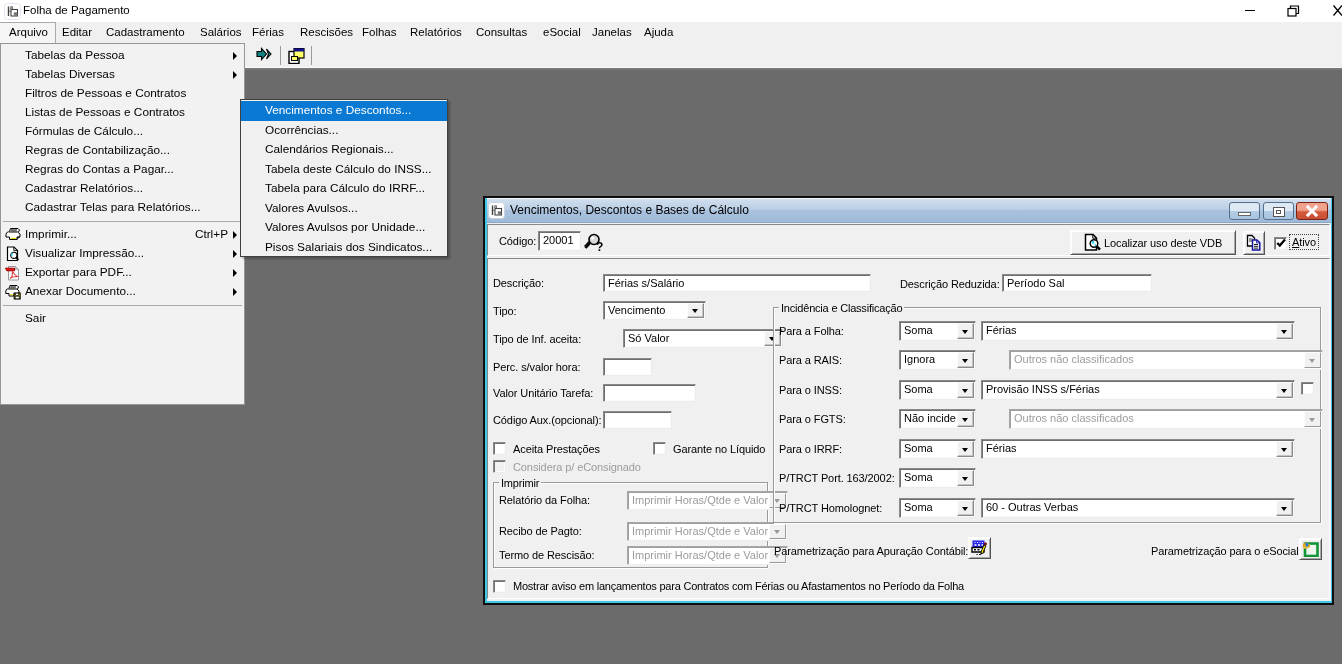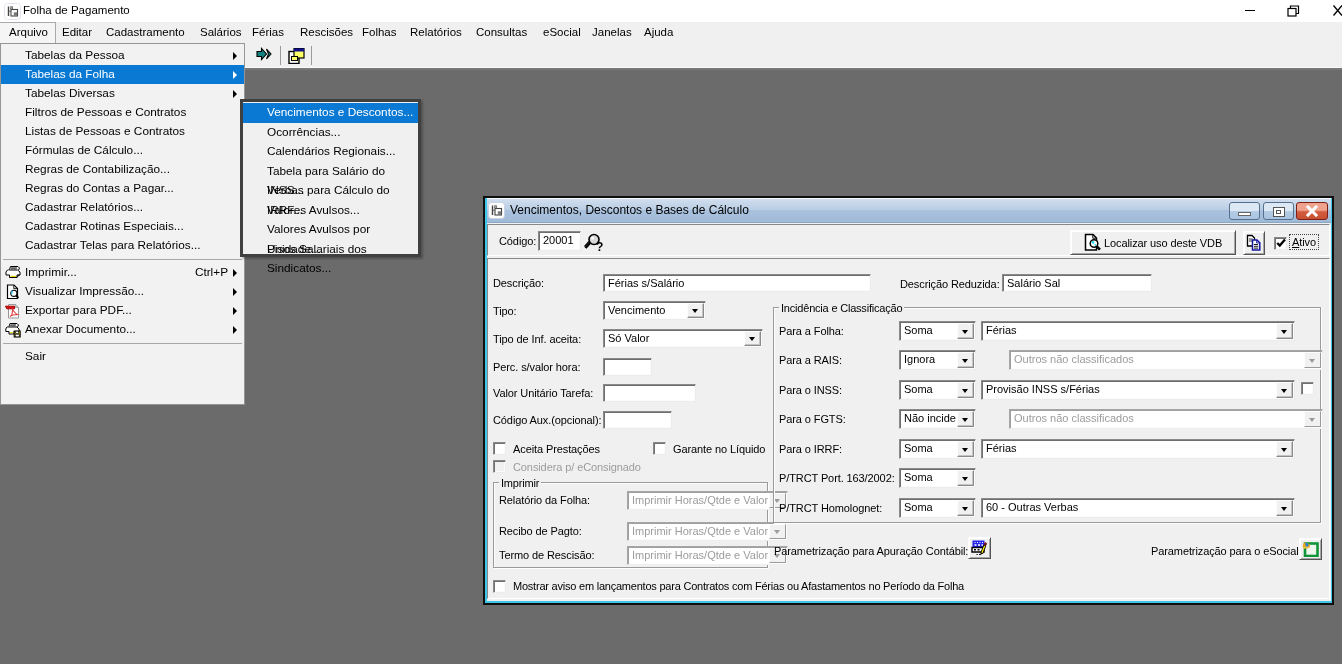--- a/index.html
+++ b/index.html
@@ -13,21 +13,21 @@
 #menubar { left:0; top:22px; width:1342px; height:21px; background:#f0f0f0; font-size:11.5px; color:#000; }
 .mitem { position:absolute; top:0; height:21px; line-height:21px; }
 #arqbox { left:0; top:0; width:56px; height:21px; background:#f5f5f5; border:1px solid #aaa; border-left:none; border-bottom:none;}
 #toolbar { left:0; top:43px; width:1342px; height:24px; background:#f0f0f0; }
 #tbline1 { left:0; top:67px; width:1342px; height:1px; background:#fafafa; }
 #tbline2 { left:0; top:68px; width:1342px; height:2px; background:#787878; }
 .tsep { position:absolute; top:3px; width:1px; height:19px; background:#9a9a9a; }
 
 
 #mainmenu { left:0; top:43px; width:245px; height:362px; background:#f2f2f2; border:1px solid #969696; z-index:30; }
-#submenu  { left:240px; top:99px; width:181px; height:158px; background:#f0f0f0; border:3px solid #404040; z-index:31; box-shadow:2px 2px 2px rgba(0,0,0,0.25);}
+#submenu  { left:240px; top:99px; width:208px; height:158px; background:#f0f0f0; border:1px solid #404040; z-index:31; box-shadow:2px 2px 2px rgba(0,0,0,0.25);}
 .mrow { position:relative; height:19px; line-height:19px; font-size:11.8px; color:#000; }
 .mrow .txt { position:absolute; left:24px; top:0; }
 .mrow .arr { position:absolute; right:7px; top:5.5px; width:0; height:0; border-left:4.5px solid #000; border-top:4px solid transparent; border-bottom:4px solid transparent; }
 .mrow.hl { background:#0a79d4; color:#fff; }
 .mrow.hl .arr { border-left-color:#fff; }
 .msep { height:8px; position:relative; }
 .msep:after { content:""; position:absolute; left:2px; right:2px; top:4px; height:1px; background:#a8a8a8; }
 .mico { position:absolute; left:4px; top:2px; width:16px; height:16px; }
 
 
@@ -181,31 +181,31 @@
 <div class="lbl" style="left:1291px;top:236px;outline:1.5px dotted #444;outline-offset:1px;padding:0 1px"><span style="text-decoration:underline">A</span>tivo</div>
 
 <div class="band" style="left:487px;top:258px;width:843px;height:341px"></div>
 
 <div class="lbl" style="left:493px;top:277px">Descrição:</div>
 <div class="sunken" style="left:603px;top:274px;width:268px;height:18px">
       <span class="val">Férias s/Salário</span>
     </div>
 <div class="lbl" style="left:900px;top:278px">Descrição Reduzida:</div>
 <div class="sunken" style="left:1002px;top:274px;width:150px;height:18px">
-      <span class="val">Salário Sal</span>
+      <span class="val">Período Sal</span>
     </div>
 
 <div class="lbl" style="left:493px;top:305px">Tipo:</div>
 <div class="sunken combo" style="left:603px;top:301px;width:103px;height:19px">
       <span class="val">Vencimento</span>
       <div class="btn"></div>
     </div>
 
 <div class="lbl" style="left:493px;top:333px">Tipo de Inf. aceita:</div>
-<div class="sunken combo" style="left:603px;top:329px;width:160px;height:19px">
+<div class="sunken combo" style="left:623px;top:329px;width:160px;height:19px">
       <span class="val">Só Valor</span>
       <div class="btn"></div>
     </div>
 
 <div class="lbl" style="left:493px;top:361px">Perc. s/valor hora:</div>
 <div class="sunken" style="left:603px;top:358px;width:49px;height:18px"></div>
 
 <div class="lbl" style="left:493px;top:387px">Valor Unitário Tarefa:</div>
 <div class="sunken" style="left:603px;top:384px;width:93px;height:18px"></div>
 
@@ -329,24 +329,20 @@
 <div class="lbl" style="left:513px;top:580px;letter-spacing:-0.22px">Mostrar aviso em lançamentos para Contratos com Férias ou Afastamentos no Período da Folha</div>
 
 </div>
 
 <div class="abs" id="mainmenu">
   <div style="height:2px"></div>
   <div class="mrow">
       <span class="txt">Tabelas da Pessoa</span>
       <span class="arr"></span>
     </div>
-  <div class="mrow hl">
-      <span class="txt">Tabelas da Folha</span>
-      <span class="arr"></span>
-    </div>
   <div class="mrow">
       <span class="txt">Tabelas Diversas</span>
       <span class="arr"></span>
     </div>
   <div class="mrow">
       <span class="txt">Filtros de Pessoas e Contratos</span>
     </div>
   <div class="mrow">
       <span class="txt">Listas de Pessoas e Contratos</span>
     </div>
@@ -354,23 +350,20 @@
       <span class="txt">Fórmulas de Cálculo...</span>
     </div>
   <div class="mrow">
       <span class="txt">Regras de Contabilização...</span>
     </div>
   <div class="mrow">
       <span class="txt">Regras do Contas a Pagar...</span>
     </div>
   <div class="mrow">
       <span class="txt">Cadastrar Relatórios...</span>
-    </div>
-  <div class="mrow">
-      <span class="txt">Cadastrar Rotinas Especiais...</span>
     </div>
   <div class="mrow">
       <span class="txt">Cadastrar Telas para Relatórios...</span>
     </div>
   <div class="msep"></div>
   <div class="mrow">
       <svg class="mico" viewBox="0 0 16 16" width="16" height="16">
         <path d="M4.5 4.5 L5.5 1.5 L13 1.5 L14.5 3 L13.5 5" fill="#fff" stroke="#000"></path>
         <path d="M6 2.8 H12 M5.7 3.8 H11.7" stroke="#000" stroke-width="0.7"></path>
         <path d="M2.5 5 L12.5 5 L15 7 L15 10 L4.5 10 Z" fill="#fff" stroke="#000"></path>
@@ -428,24 +421,24 @@
   <div class="mrow hl" style="height:19.5px;line-height:19.5px">
       <span class="txt">Vencimentos e Descontos...</span>
     </div>
   <div class="mrow" style="height:19.5px;line-height:19.5px">
       <span class="txt">Ocorrências...</span>
     </div>
   <div class="mrow" style="height:19.5px;line-height:19.5px">
       <span class="txt">Calendários Regionais...</span>
     </div>
   <div class="mrow" style="height:19.5px;line-height:19.5px">
-      <span class="txt">Tabela para Salário do INSS...</span>
-    </div>
-  <div class="mrow" style="height:19.5px;line-height:19.5px">
-      <span class="txt">Verbas para Cálculo do IRRF...</span>
+      <span class="txt">Tabela deste Cálculo do INSS...</span>
+    </div>
+  <div class="mrow" style="height:19.5px;line-height:19.5px">
+      <span class="txt">Tabela para Cálculo do IRRF...</span>
     </div>
   <div class="mrow" style="height:19.5px;line-height:19.5px">
       <span class="txt">Valores Avulsos...</span>
     </div>
   <div class="mrow" style="height:19.5px;line-height:19.5px">
       <span class="txt">Valores Avulsos por Unidade...</span>
     </div>
   <div class="mrow" style="height:19.5px;line-height:19.5px">
       <span class="txt">Pisos Salariais dos Sindicatos...</span>
     </div>

